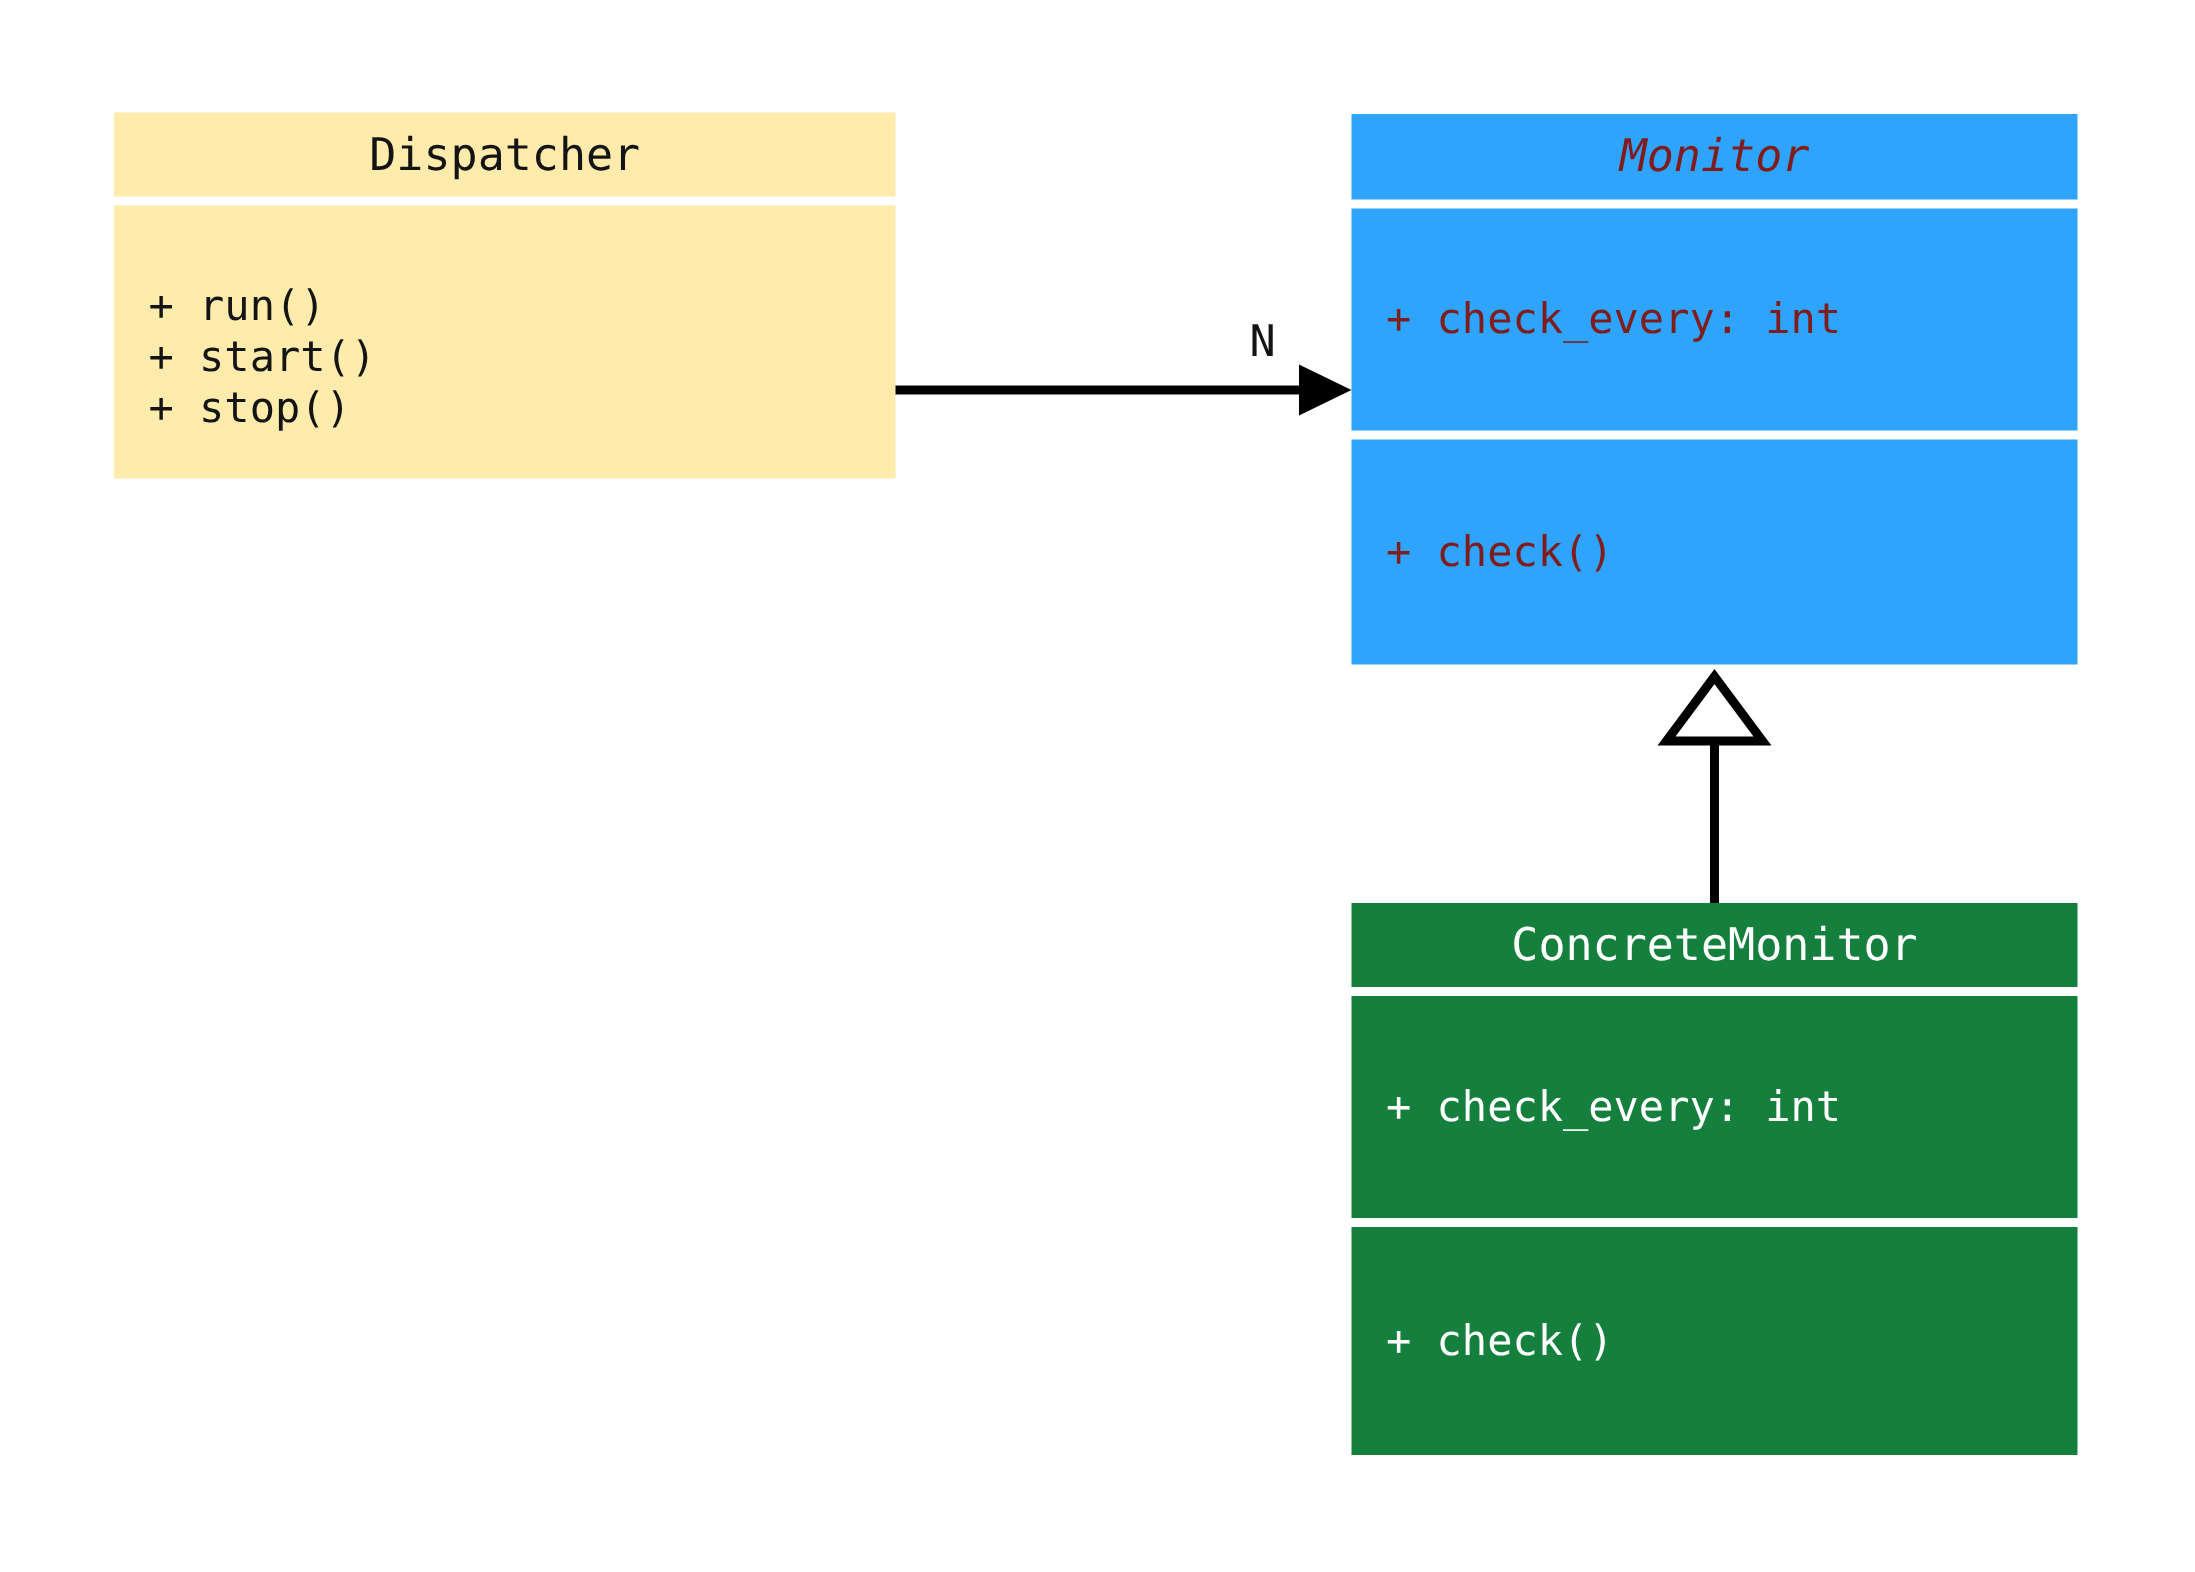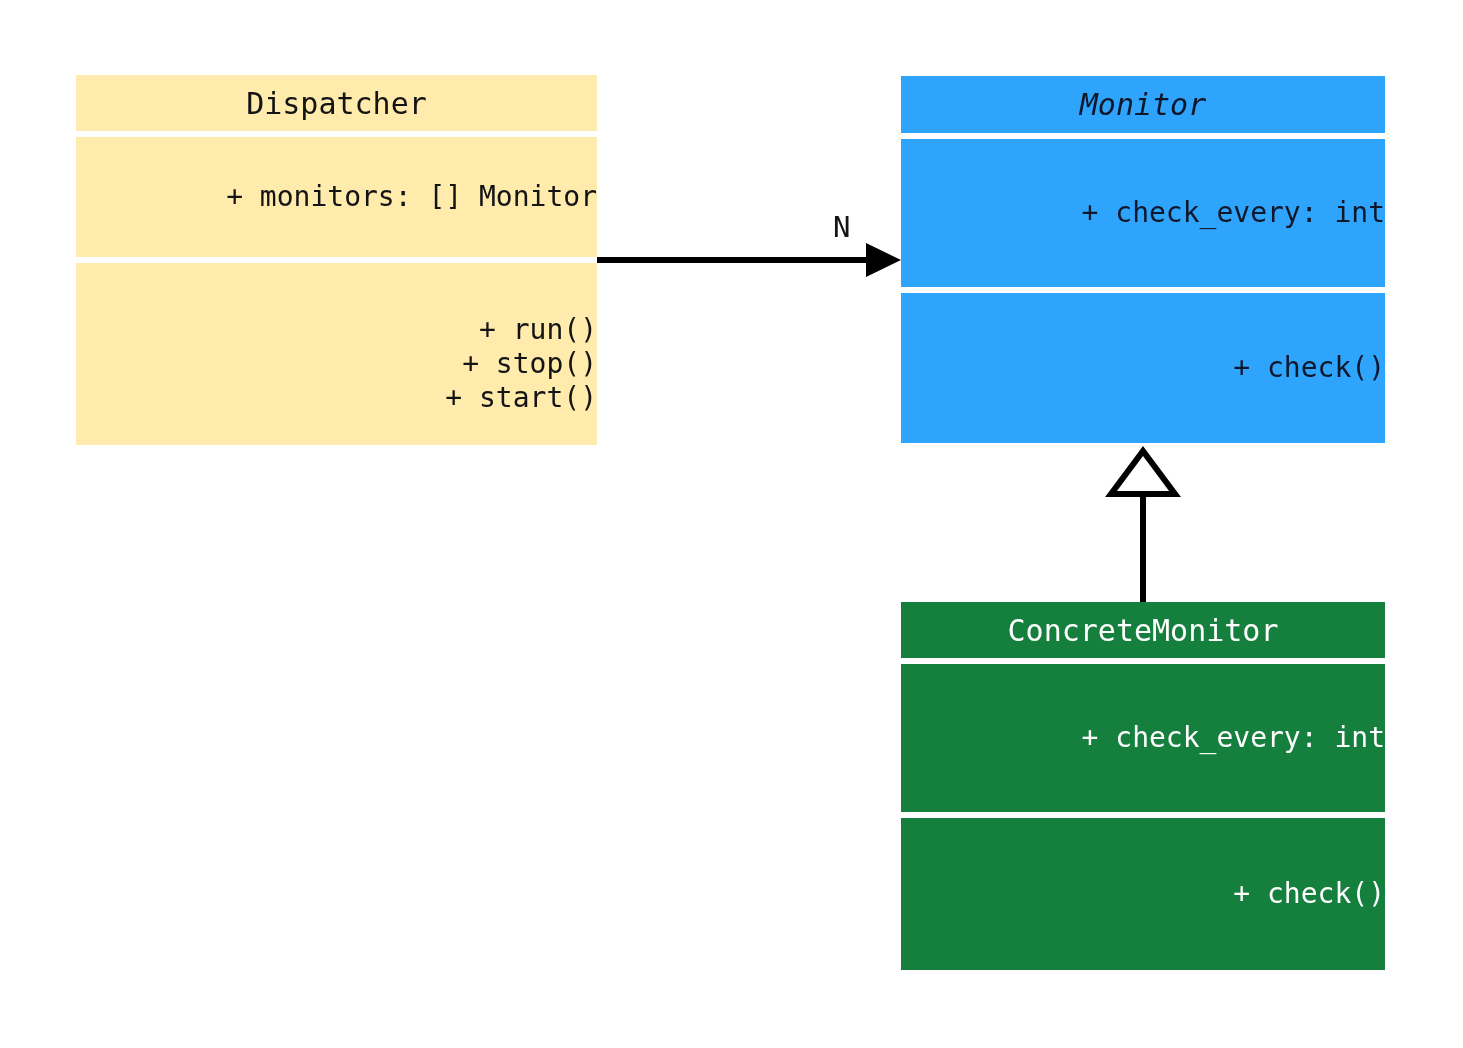--- a/index.html
+++ b/index.html
@@ -17,21 +17,20 @@
     font-family: "DejaVu Sans Mono", "Liberation Mono", monospace;
   }
 
   
   .uml-class {
     position: absolute;
     display: flex;
     flex-direction: column;
     gap: 6px;                 
     box-sizing: border-box;
-    text-align: right;
   }
   .compartment {
     box-sizing: border-box;
     overflow: hidden;
   }
   .compartment.title {
     display: flex;
     align-items: center;
     justify-content: center;
   }
@@ -71,21 +70,21 @@
 
   
   #monitor-class {
     left: 901px;
     top: 76px;
     width: 484px;
     height: 367px;
   }
   #monitor-class .compartment { background: #2fa4fc; }
   #monitor-class .class-title,
-  #monitor-class .member-line { color: #0f172a; }
+  #monitor-class .member-line { color: #7f1d1d; }
   #monitor-title-compartment { height: 57px; }
   #monitor-attributes-compartment { height: 148px; }
   #monitor-methods-compartment { height: 150px; }
 
   
   #concrete-monitor-class {
     left: 901px;
     top: 602px;
     width: 484px;
     height: 368px;
@@ -119,27 +118,24 @@
 </style>
 </head>
 <body>
 
 <div id="canvas">
 
   <div class="uml-class" id="dispatcher-class">
     <div class="compartment title" id="dispatcher-title-compartment">
       <span class="class-title">Dispatcher</span>
     </div>
-    <div class="compartment members" id="dispatcher-attributes-compartment">
-      <span class="member-line">+ monitors: [] Monitor</span>
-    </div>
     <div class="compartment members" id="dispatcher-methods-compartment">
       <span class="member-line">+ run()</span>
+      <span class="member-line">+ start()</span>
       <span class="member-line">+ stop()</span>
-      <span class="member-line">+ start()</span>
     </div>
   </div>
 
   <div class="uml-class" id="monitor-class">
     <div class="compartment title" id="monitor-title-compartment">
       <span class="class-title abstract">Monitor</span>
     </div>
     <div class="compartment members" id="monitor-attributes-compartment">
       <span class="member-line">+ check_every: int</span>
     </div>

